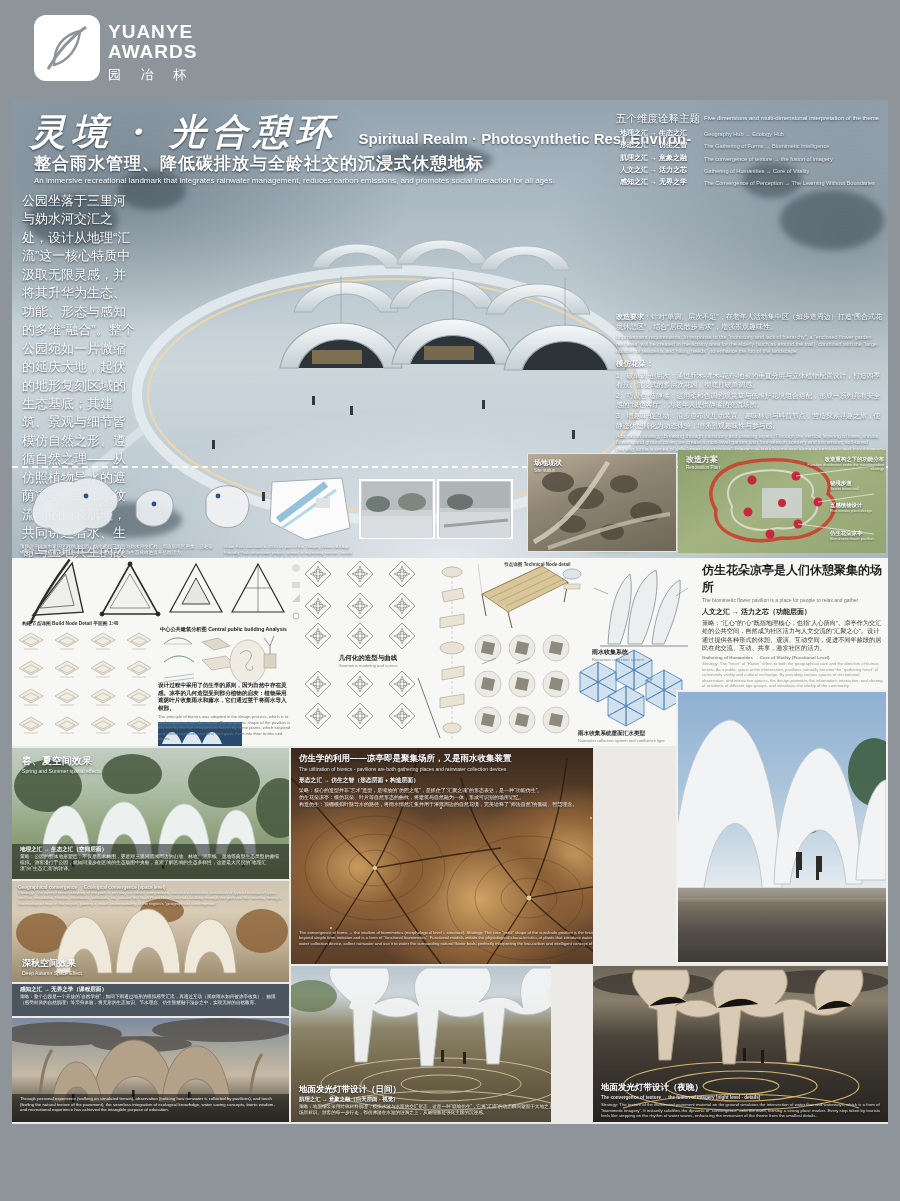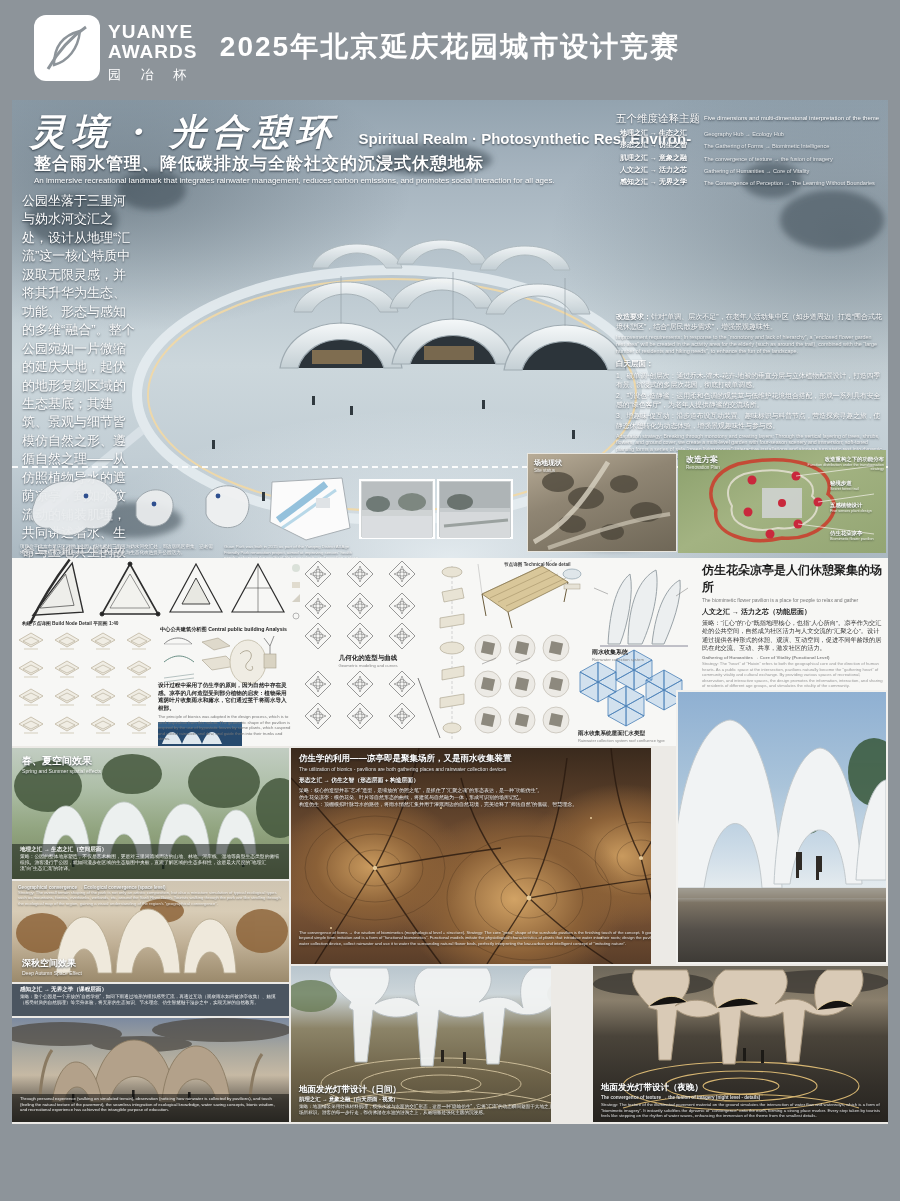--- a/index.html
+++ b/index.html
@@ -20,21 +20,20 @@
     <svg width="66" height="66" viewBox="0 0 66 66">
       <path d="M14 54 C 22 40 34 24 52 12" fill="none" stroke="#8d949a" stroke-width="3"></path>
       <path d="M20 50 C 20 30 30 20 46 16 C 44 34 34 46 20 50 Z" fill="none" stroke="#8d949a" stroke-width="2.4"></path>
     </svg>
   </div>
   <div class="abs wt" style="left:108px;top:22px;font-size:19px;font-weight:bold;letter-spacing:1px;line-height:1.05">
     <div>YUANYE</div>
     <div>AWARDS</div>
   </div>
   <div class="abs wt" style="left:108px;top:66px;font-size:13px;letter-spacing:8px">园 冶 杯</div>
-  <div class="abs wt" style="left:0;top:28px;width:900px;text-align:center;font-size:28px;font-weight:bold;letter-spacing:2px">2025年北京延庆花园城市设计竞赛</div>
 </div>
 
 <div class="abs img" style="left:12px;top:100px;width:876px;height:458px;background:
      radial-gradient(420px 200px at 12% 20%, rgba(60,75,85,.45), rgba(60,75,85,0) 70%),
      radial-gradient(420px 240px at 95% 30%, rgba(70,85,95,.40), rgba(70,85,95,0) 70%),
      radial-gradient(500px 200px at 50% 100%, rgba(240,246,249,.8), rgba(240,246,249,0) 75%),
      linear-gradient(180deg,#93a3af 0%,#a6b4bf 16%,#bac7cf 38%,#ccd7dc 58%,#c2ced5 78%,#aab8c1 100%)">
   <svg class="abs" width="876" height="458" viewBox="0 0 876 458" style="left:0;top:0">
     <defs>
       <filter id="blur3">
@@ -128,21 +127,21 @@
       <div class="lbl-en sh">The Gathering of Forms → Biomimetic Intelligence</div>
       <div class="lbl-en sh">The convergence of texture → the fusion of imagery</div>
       <div class="lbl-en sh">Gathering of Humanities → Core of Vitality</div>
       <div class="lbl-en sh">The Convergence of Perception → The Learning Without Boundaries</div>
     </div>
   </div>
 
   <div class="abs" style="left:604px;top:212px;width:266px">
     <div class="wt sh" style="font-size:7px;line-height:1.4"><b>改造要求：</b><span>针对“单调、层次不足”，在老年人活动集中区（如步道周边）打造“围合式花境休憩区”，结合“居民散步需求”，增强景观趣味性。</span></div>
     <div class="lbl-en sh" style="font-size:5.4px;line-height:1.3;margin-top:2px"><span>Improvement requirements:</span> <span>In response to the “monotony and lack of hierarchy”, a “enclosed flower garden rest area” will be created in the activity area for the elderly (such as around the trail), combined with the “large number of residents and hiking needs”, to enhance the fun of the landscape.</span></div>
-    <div class="wt sh" style="font-size:7.5px;font-weight:bold;margin-top:4px">白天层面：</div>
+    <div class="wt sh" style="font-size:7.5px;font-weight:bold;margin-top:4px">模仿花朵：</div>
     <div class="wt sh" style="font-size:6.8px;line-height:1.35;margin-top:2px">1、破单调·创层次：通过乔木-灌木-花卉-地被的垂直分层与立体植物配置设计，打造四季有景、沉浸式的多层次花园，彻底打破单调感。</div>
     <div class="wt sh" style="font-size:6.8px;line-height:1.35;margin-top:2px">2、巧设色·造静谧：运用柔和色调的观赏草与低维护花境组合搭配，形成一系列具有安全感的“绿色客厅”，为老年人提供静谧的交流场所。</div>
     <div class="wt sh" style="font-size:6.8px;line-height:1.35;margin-top:2px">3、增趣味·促互动：沿步道布设互动装置、趣味标识与科普节点，营造探索寻趣之旅，使静态休憩转化为动态体验，增强景观趣味性与参与感。</div>
     <div class="lbl-en sh" style="font-size:5.2px;line-height:1.3;margin-top:3px">Adaptation strategy: Breaking through monotony and creating layers: Through the vertical layering of trees, shrubs, flowers, and ground cover, we create a multi-level garden with four-season scenery and immersion; soft-toned planting forms a series of safe “green living rooms”; interactive installations and signage turn static rest into dynamic experience, and enhance the participation and fun of the landscape.</div>
   </div>
 
   <div class="abs" style="left:0;top:366px;width:876px;border-top:2px dashed rgba(255,255,255,.9)"></div>
 
   <svg class="abs" width="500" height="80" viewBox="0 0 500 80" style="left:8px;top:368px">
     <path d="M14 36 C 18 20 38 10 54 14 C 66 6 84 10 92 22 C 100 26 100 38 92 44 C 94 54 82 64 66 60 C 56 70 38 70 30 60 C 16 62 8 50 14 36 Z" fill="#e9ecee" stroke="#9aa3a9" stroke-width="1" opacity=".92"></path>
@@ -463,21 +462,21 @@
   <div class="abs wt sh" style="left:10px;top:6px">
     <div style="font-size:10px;font-weight:bold">春、夏空间效果</div>
     <div style="font-size:5.2px;opacity:.9">Spring and Summer spatial effects</div>
   </div>
   <div class="abs" style="left:0;top:96px;width:277px;height:35px;background:rgba(20,28,24,.55);padding:2px 8px;box-sizing:border-box">
     <div class="wt" style="font-size:5.6px;font-weight:bold">地理之汇 → 生态之汇（空间层面）</div>
     <div class="wt" style="font-size:4.8px;line-height:1.3;opacity:.92">策略：公园的整体地形塑造，不仅是艺术构图，更是对三里河流域周边的山地、林地、河岸线、湿地等典型生态类型的微缩模拟。游客漫行于公园，就如同漫步在区域的生态版图中央般，直观了解区域的生态多样性，这是最大尺度的“地理汇流”向“生态汇流”的转译。</div>
   </div>
 </div>
 
-<div class="abs img" style="left:291px;top:748px;width:360px;height:216px;background:
+<div class="abs img" style="left:291px;top:748px;width:302px;height:216px;background:
   radial-gradient(120px 90px at 22% 55%, #c99a5e 0%, #8a6037 45%, rgba(90,60,35,0) 80%),
   radial-gradient(140px 110px at 62% 70%, #d2a365 0%, #8a6037 50%, rgba(90,60,35,0) 82%),
   radial-gradient(120px 90px at 92% 50%, #c99a5e 0%, #8a6037 45%, rgba(90,60,35,0) 80%),
   linear-gradient(180deg,#3a2a1d 0%,#6b4a30 40%,#7d5637 70%,#5a3e29 100%)">
   <svg width="382" height="216" viewBox="0 0 382 216">
     <g stroke="rgba(40,25,15,.8)" stroke-width="1.4" fill="none">
       <path d="M84 120 C 40 80 20 50 0 30 M84 120 C 110 70 120 40 128 0 M84 120 C 140 110 180 104 210 100 M84 120 C 60 160 40 190 24 216 M84 120 C 110 160 130 190 150 216"></path>
       <path d="M238 150 C 200 110 180 70 170 30 M238 150 C 260 100 270 60 276 10 M238 150 C 290 140 330 134 382 128 M238 150 C 220 180 206 200 196 216 M238 150 C 270 180 296 200 322 216"></path>
       <path d="M350 110 C 330 70 324 40 320 0 M350 110 C 370 80 378 60 382 40 M350 110 C 360 150 368 180 372 216"></path>
     </g>

